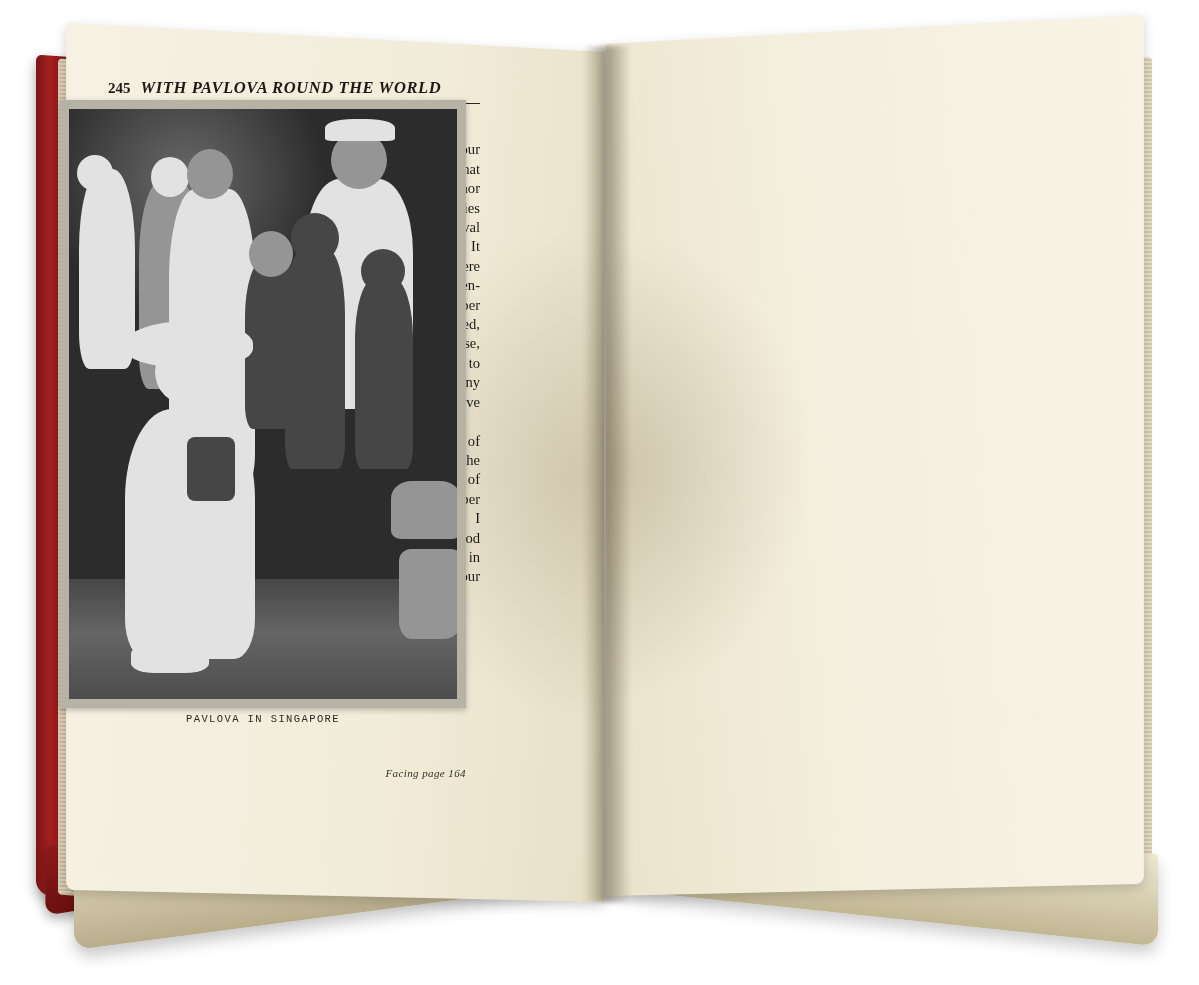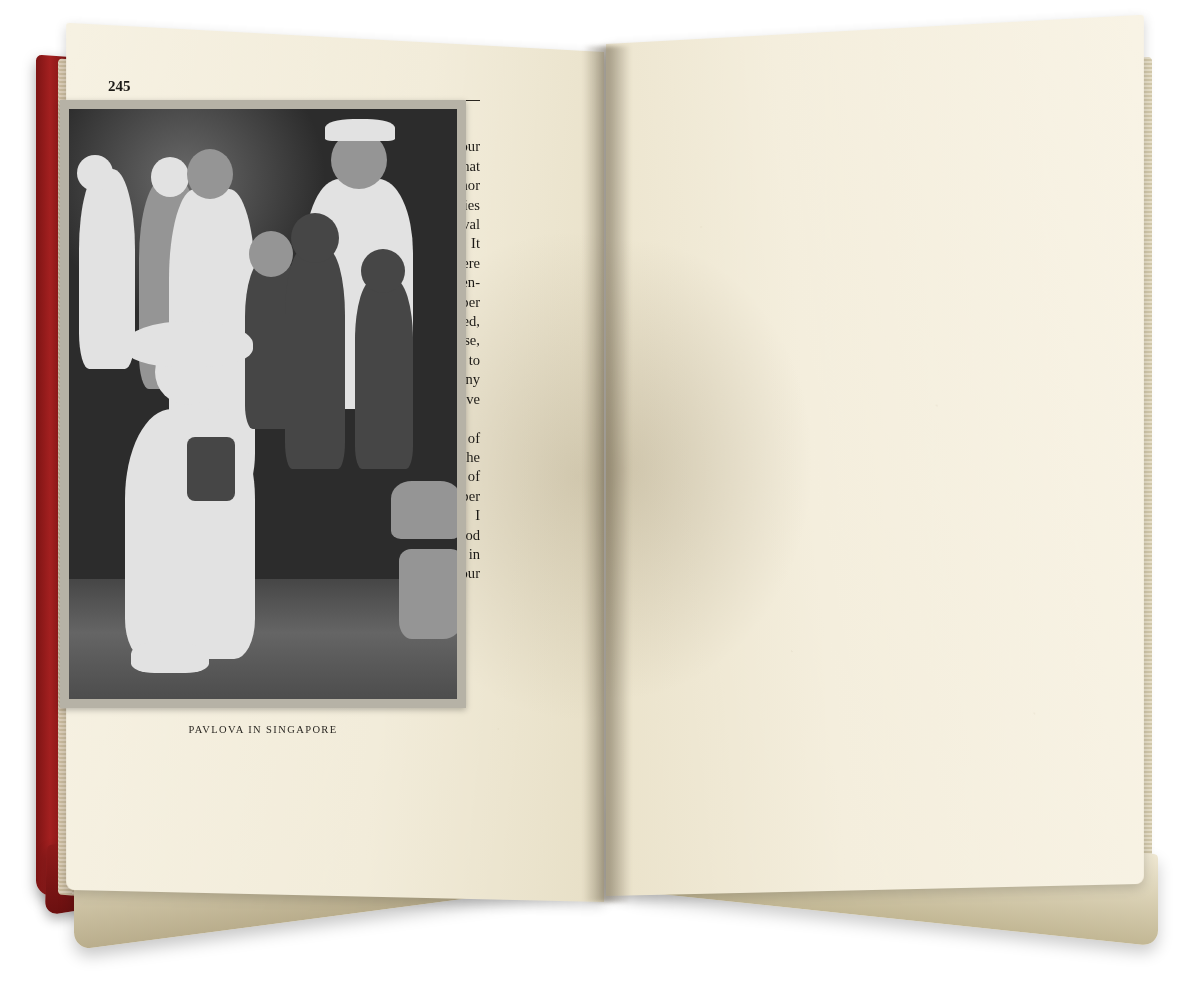--- a/index.html
+++ b/index.html
@@ -226,26 +226,27 @@
   }
   .fig.dark { background: #4a453e; }
   .fig.mid  { background: #9a948a; }
   .fig.light{ background: #e7e2d5; }
   .ground {
     position: absolute;
     left: 0; bottom: 0; width: 100%; height: 120px;
     background: linear-gradient(180deg, #4a4640 0%, #6a655c 45%, #514c45 100%);
   }
   .caption {
-    margin-top: 16px;
+    margin-top: 5px;
     width: 406px;
     text-align: center;
     font-size: 10.5px;
     letter-spacing: 1.4px;
     color: #2b2823;
+    font-family: Liberation Mono, monospace;
   }
   .facing {
     margin-top: 42px;
     width: 406px;
     text-align: right;
     font-style: italic;
     font-size: 11px;
     color: #33302a;
     letter-spacing: 0.4px;
   }
@@ -277,20 +278,21 @@
   <div class="edge-bottom-left"></div>
   <div class="edge-bottom-right"></div>
 
   <div class="page page-left">
     <div class="grain"></div>
   </div>
 
   <div class="left-inner">
     <div class="page-header">
       <span class="page-number">245</span>
+      <span>WITH PAVLOVA ROUND THE WORLD</span>
     </div>
     <div class="header-rule"></div>
 
     <div class="body-text">
       <p>in entire readiness : lighting, curtain, and all complete.</p>
       <p class="indent">That man was a natural optimist, because when at the hour mentioned we arrived at the Club, it was to discover that nothing whatever had been done—there was neither curtain nor lights. Nothing remained, then, but to telephone our apologies to the Governor, and request that he would postpone his arrival until adequate preparation had been made for his reception. It was typical of the kindness with which everywhere we were received by British officials that although it was not until ten-fifteen that all was in readiness, his courtesy and good temper remained entirely unaffected by the delay. Pavlova, indeed, received a pressing invitation to stay at Government House, hospitality which, however reluctantly, she was obliged to refuse in order to leave herself free to attend rehearsals at any time she wished. So, as the next best thing, Sir Lawrence gave a dinner in her honour, to which I also was invited.</p>
       <p class="indent">As is not uncommon in the East, there was a minority of ladies present. My own next-door neighbour was the Governor's physician. Conversation with this gentleman was of particular interest on account of his enthusiasm for chamber music, of which he had an intimate knowledge. When I complimented him upon this, and spoke of my own good fortune in having a dinner partner with whom I had so much in common, he told me with a twinkle in his eye that our juxtaposition was by no means accidental ; that knowing his</p>
     </div>
   </div>
 
@@ -330,16 +332,17 @@
         <div class="fig light" style="left:56px; top:212px; width:128px; height:46px; border-radius:50% 50% 40% 40%;"></div>
         <div class="fig dark" style="left:118px; top:328px; width:48px; height:64px; border-radius:8px;"></div>
         <div class="fig light" style="left:62px; top:532px; width:78px; height:32px; border-radius:40% 50% 30% 30%;"></div>
 
         <div class="fig mid" style="left:330px; top:440px; width:64px; height:90px; border-radius:12px 12px 20px 20%;"></div>
         <div class="fig mid" style="left:322px; top:372px; width:70px; height:58px; border-radius:30% 30% 14% 14%;"></div>
       </div>
     </div>
 
     <div class="caption">PAVLOVA IN SINGAPORE</div>
+    <div class="facing">Facing page 164</div>
   </div>
 
   <div class="gutter"></div>
 </div>
 
 </body></html>

